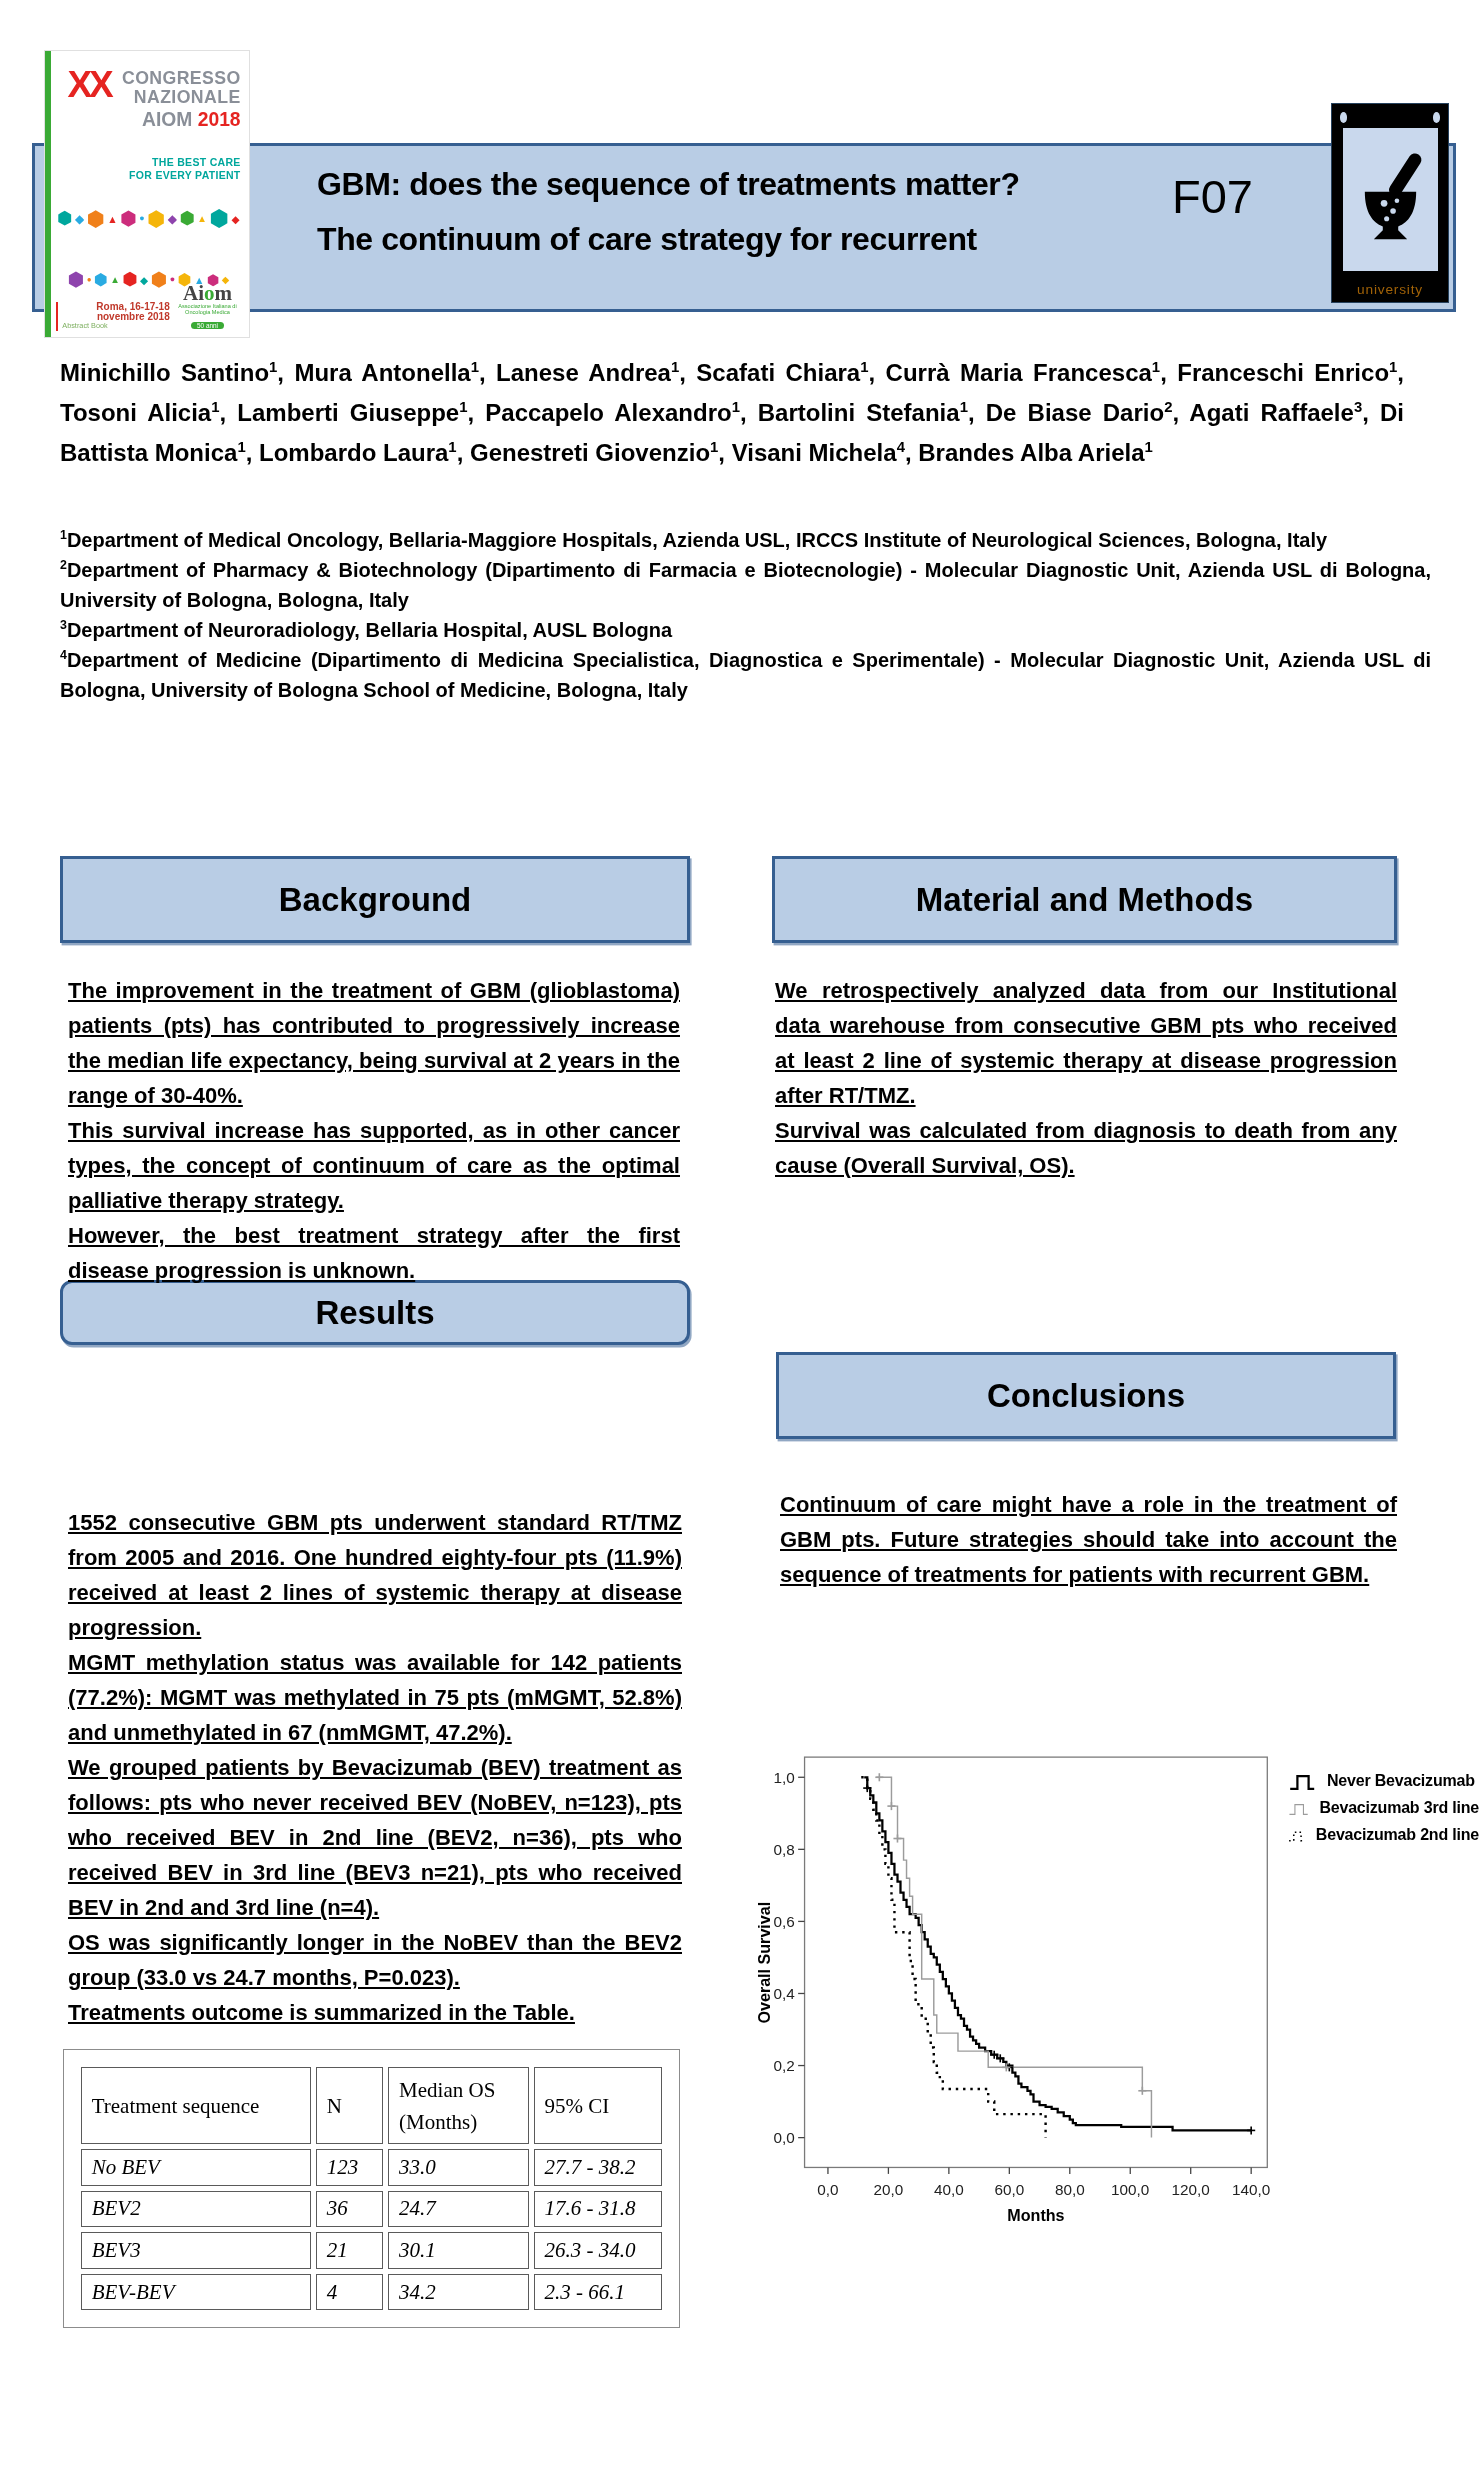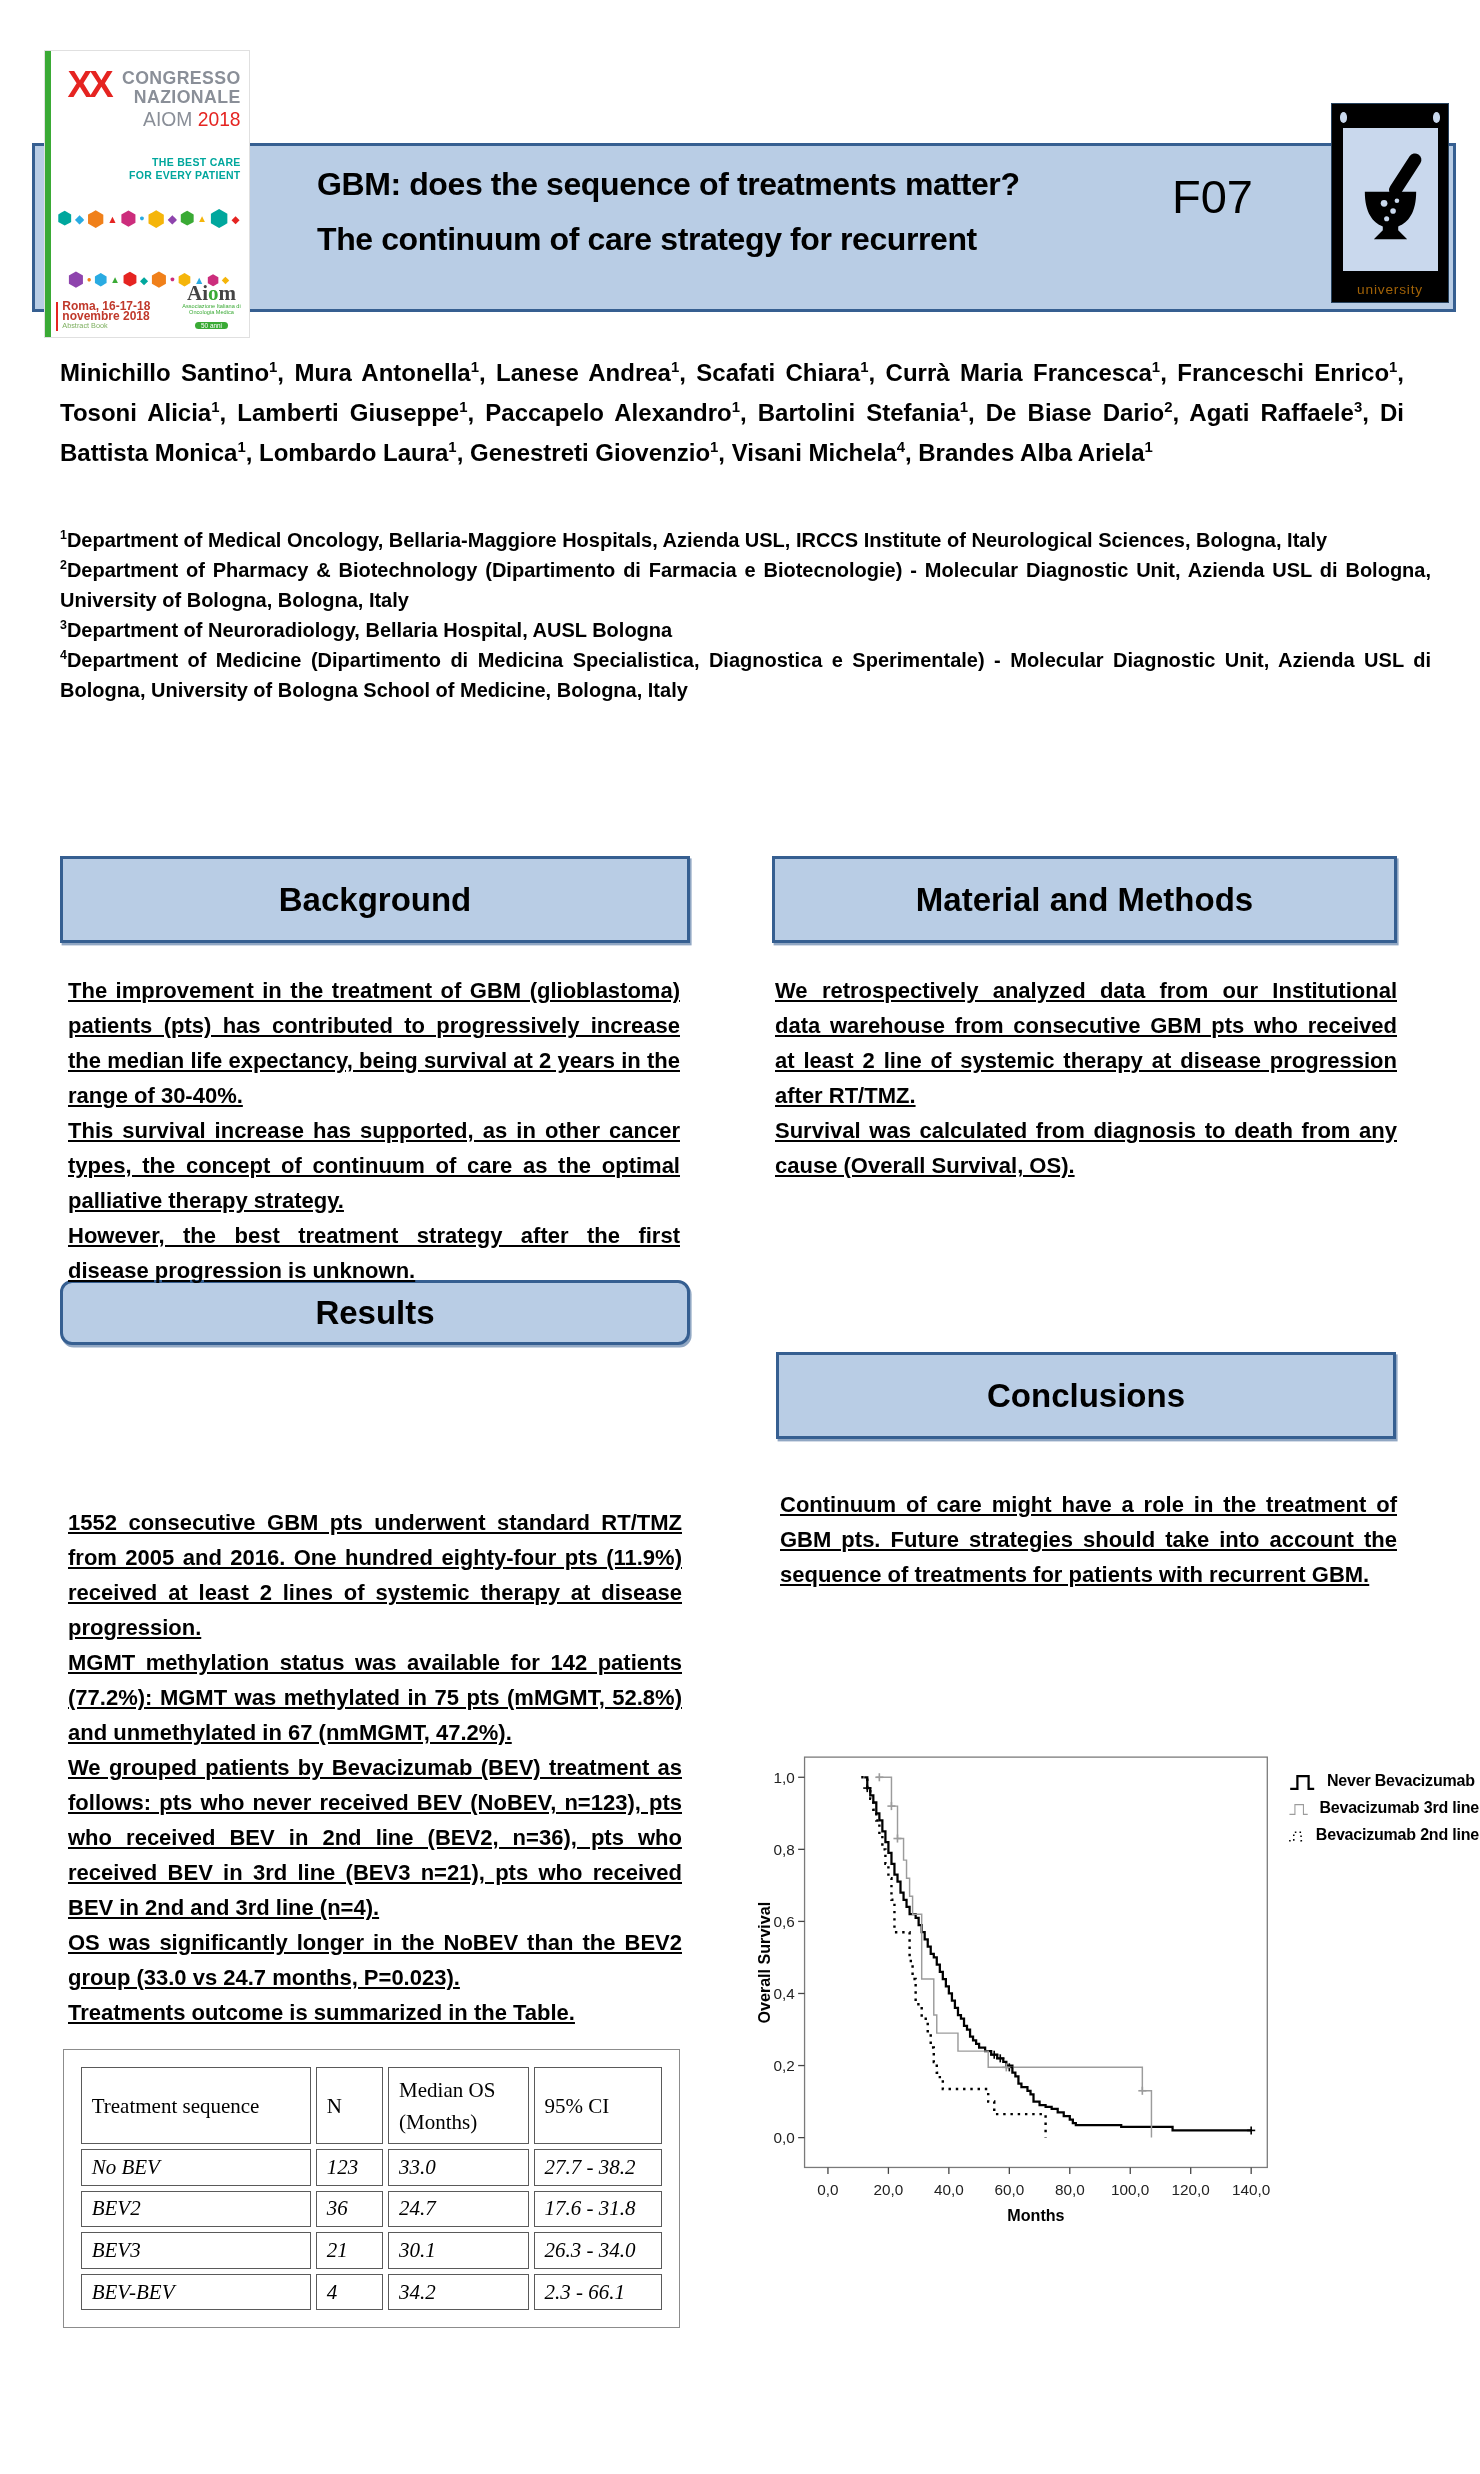--- a/index.html
+++ b/index.html
@@ -28,30 +28,30 @@
   
   .aiom-card {
     position:absolute; left:44px; top:50px; width:206px; height:288px;
     background:#ffffff; border:0.8px solid #e0e0e0; z-index:5;
     overflow:hidden;
   }
   .aiom-green-bar { position:absolute; left:0; top:0; width:5.6px; height:100%; background:#3aaa35; }
   .aiom-head { position:absolute; left:22.6px; top:17.7px; width:173px; text-align:right; }
   .aiom-xx { color:#e52421; font-weight:bold; font-size:37px; float:left; line-height:32px; letter-spacing:-3.2px;}
   .aiom-line { color:#8a8f98; font-weight:bold; font-size:17.7px; line-height:19.3px; letter-spacing:0.4px; }
-  .aiom-brandline { margin-top:1.6px; font-size:19.3px; line-height:21px; font-weight:normal; }
+  .aiom-brandline { margin-top:1.6px; font-size:19.3px; line-height:21px; font-weight:bold; }
   .aiom-brandline .b1 { color:#8a8f98; } .aiom-brandline .b2 { color:#e52421; }
   .aiom-tag { position:absolute; left:22.6px; top:105px; width:173px; text-align:right;
     color:#00a79d; font-weight:bold; font-size:10.5px; line-height:13px; letter-spacing:0.3px; }
   .hex-cluster { position:absolute; left:4.8px; top:137px; width:197px; height:121px;
     display:flex; flex-wrap:wrap; align-items:center; justify-content:center; gap:0.8px 2.4px; }
   .hex-cluster span { display:inline-block; line-height:1; }
   .aiom-foot { position:absolute; left:11.3px; bottom:6.4px; width:189px; display:flex; justify-content:space-between; align-items:flex-end; }
   .aiom-date { border-left:2.4px solid #e52421; padding-left:4px; }
-  .aiom-date .d1 { color:#c0392b; font-size:12px; font-weight:bold; line-height:9.7px;}
+  .aiom-date .d1 { color:#c0392b; font-size:10px; font-weight:bold; line-height:9.7px;text-align:right;}
   .aiom-date .d2 { color:#7daf5f; font-size:7.3px; line-height:8.9px; }
   .aiom-logo-sm { text-align:center; }
   .aiom-logo-sm .a1 { font-family:"Liberation Serif", serif; font-weight:bold; font-size:21px; color:#444; line-height:19.3px;}
   .aiom-logo-sm .a1 em { color:#3aaa35; font-style:normal; }
   .aiom-logo-sm .a2 { color:#3aaa35; font-size:5.6px; line-height:6.4px; }
   .aiom-logo-sm .a3 { background:#3aaa35; color:#fff; font-size:6.4px; border-radius:5.6px; padding:0 6.4px; display:inline-block; margin-top:1.6px;}
 
   
   .uni-logo {
     position:absolute; left:1331px; top:103px; width:118px; height:200px;

